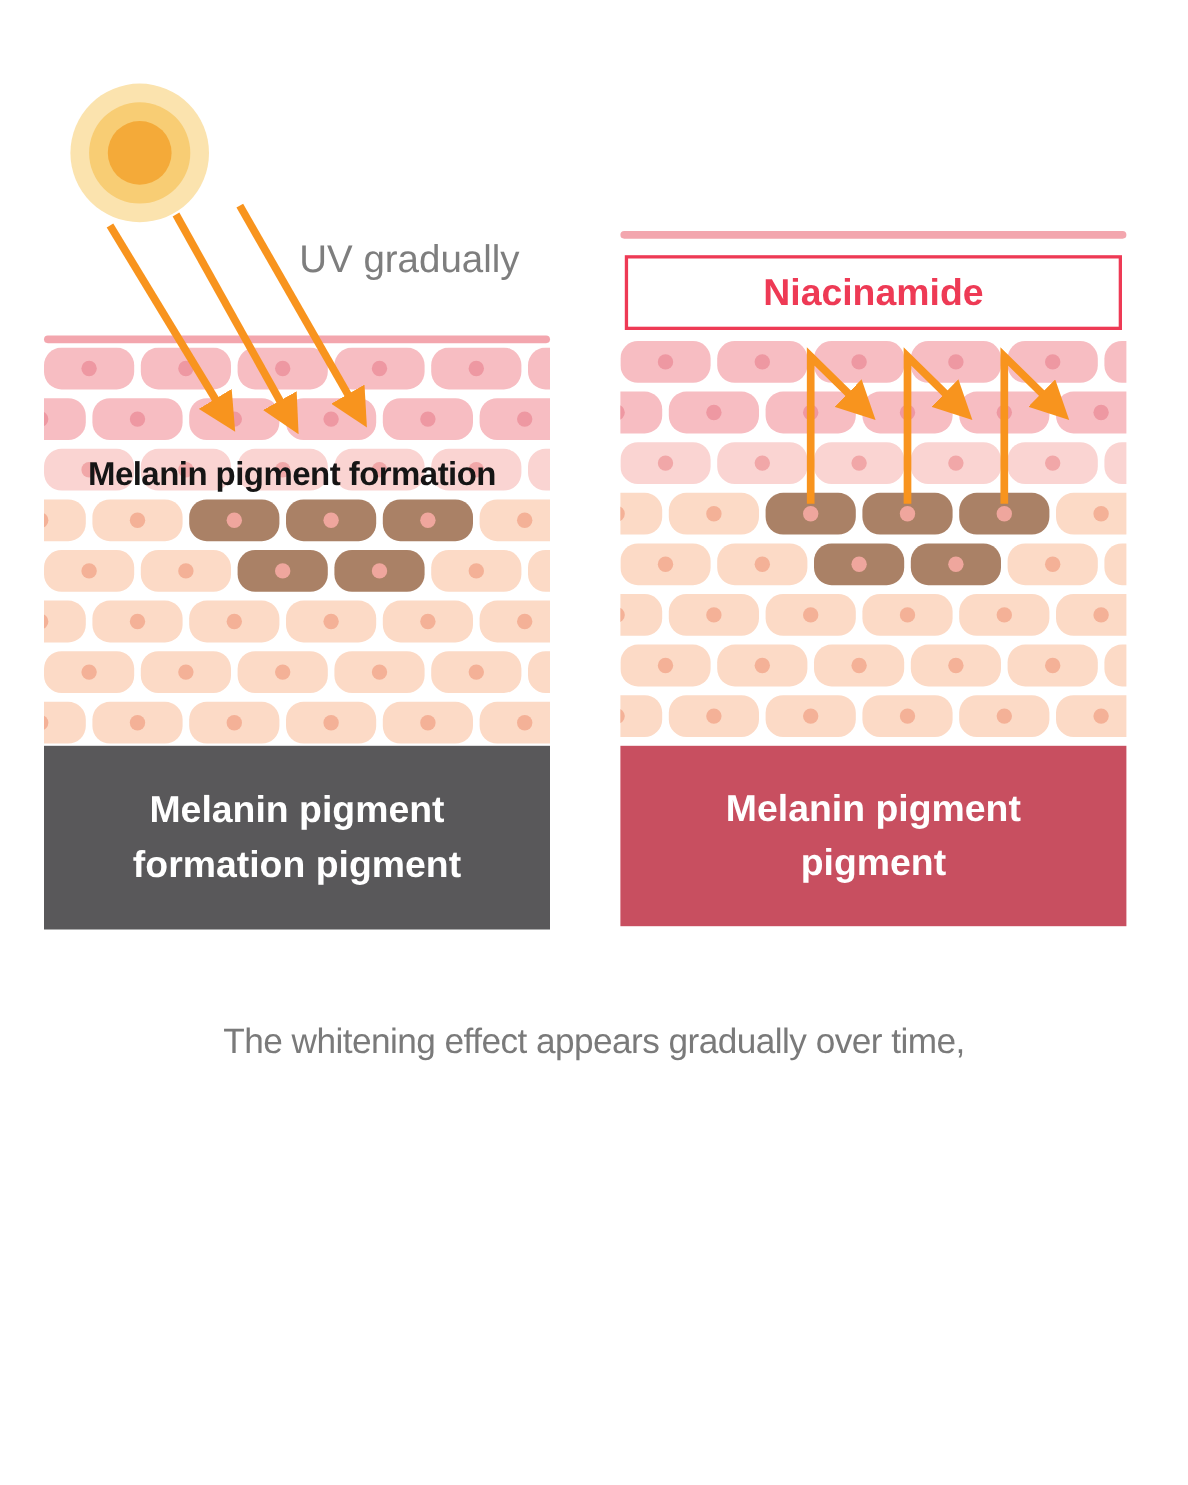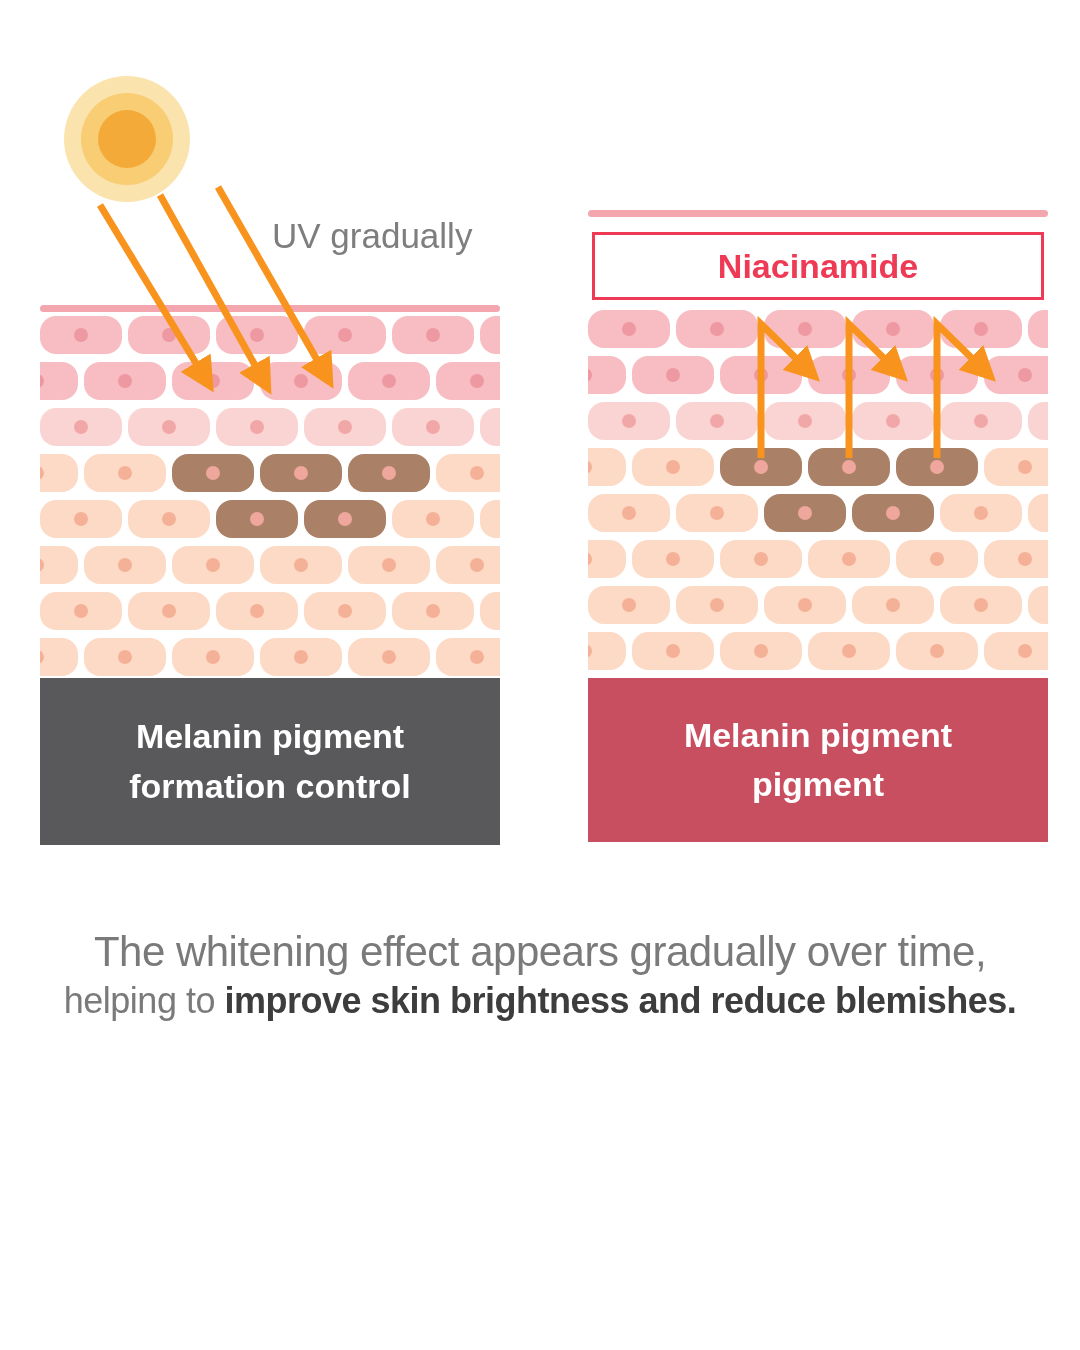--- a/index.html
+++ b/index.html
@@ -28,21 +28,21 @@
   .sun-core { width: 58px; height: 58px; border-radius: 50%; background: var(--sun-core); }
 
   .uv-label {
     position: absolute; left: 272px; top: 216px;
     font-size: 35px; color: var(--text-gray); letter-spacing: 0px;
   }
 
   
   .panel { position: absolute; width: 460px; }
   .panel-left { left: 40px; top: 305px; height: 540px; }
-  .panel-right { left: 588px; top: 210px; height: 635px; text-decoration: underline; }
+  .panel-right { left: 564px; top: 210px; height: 635px; text-decoration: underline; }
 
   .top-line {
     position: absolute; left: 0; right: 0; top: 0;
     height: 7px; border-radius: 4px;
     background: var(--surface-line);
   }
 
   .niacinamide-box {
     position: absolute; left: 4px; right: 4px; top: 22px; height: 68px;
     background: #ffffff;
@@ -91,21 +91,21 @@
     position: absolute; left: 0; top: 100px;
     width: 460px; height: 368px; z-index: 5; pointer-events: none;
   }
   .uv-arrow, .block-arrow {
     stroke: var(--arrow); stroke-width: 7; fill: none; stroke-linejoin: miter;
   }
   .arrow-head { fill: var(--arrow); }
 
   
   .footer { position: absolute; left: 0; top: 928px; width: 1080px; text-align: center; }
-  .footer-line1 { font-size: 42px; color: var(--footer-gray); margin-bottom: 4px; letter-spacing: -0.5px; }
+  .footer-line1 { font-size: 32px; color: var(--footer-gray); margin-bottom: 18px; letter-spacing: -0.5px; }
   .footer-line2 { font-size: 36px; color: var(--footer-gray); letter-spacing: -0.5px; }
   .footer-bold { font-weight: 700; color: var(--footer-dark); }
 </style>
 </head>
 <body>
 
 <div class="page">
 
   <div class="sun">
     <div class="sun-mid">
@@ -275,23 +275,24 @@
             <div class="cell-dot" style="background: rgb(244, 177, 151);"></div>
           </div>
           <div class="cell" style="background: rgb(252, 218, 198);">
             <div class="cell-dot" style="background: rgb(244, 177, 151);"></div>
           </div>
           <div class="cell" style="background: rgb(252, 218, 198);">
             <div class="cell-dot" style="background: rgb(244, 177, 151);"></div>
           </div>
         </div>
       </div>
+    <div class="melanin-label">Melanin pigment formation</div>
     <div class="caption caption-left">
       <div>Melanin pigment</div>
-      <div>formation control</div>
+      <div>formation pigment</div>
     </div>
   </div>
 
   <div class="panel panel-right">
     <div class="top-line"></div>
     <div class="niacinamide-box">Niacinamide</div>
     <div class="cells cells-right">
         <div class="cell-row">
           <div class="cell" style="background: rgb(247, 189, 194);">
             <div class="cell-dot" style="background: rgb(238, 152, 162);"></div>
@@ -451,18 +452,15 @@
       <path class="block-arrow" d="M349,148 L349,14 L400,64" marker-end="url(#ah)"></path>
     </svg>
     <div class="caption caption-right">
       <div>Melanin pigment</div>
       <div>pigment</div>
     </div>
   </div>
 
   <div class="footer">
     <div class="footer-line1">The whitening effect appears gradually over time,</div>
-    <div class="footer-line2">
-      <span>helping to </span><span class="footer-bold">improve skin brightness and reduce blemishes.</span>
-    </div>
   </div>
 
 </div>
 
 </body></html>

